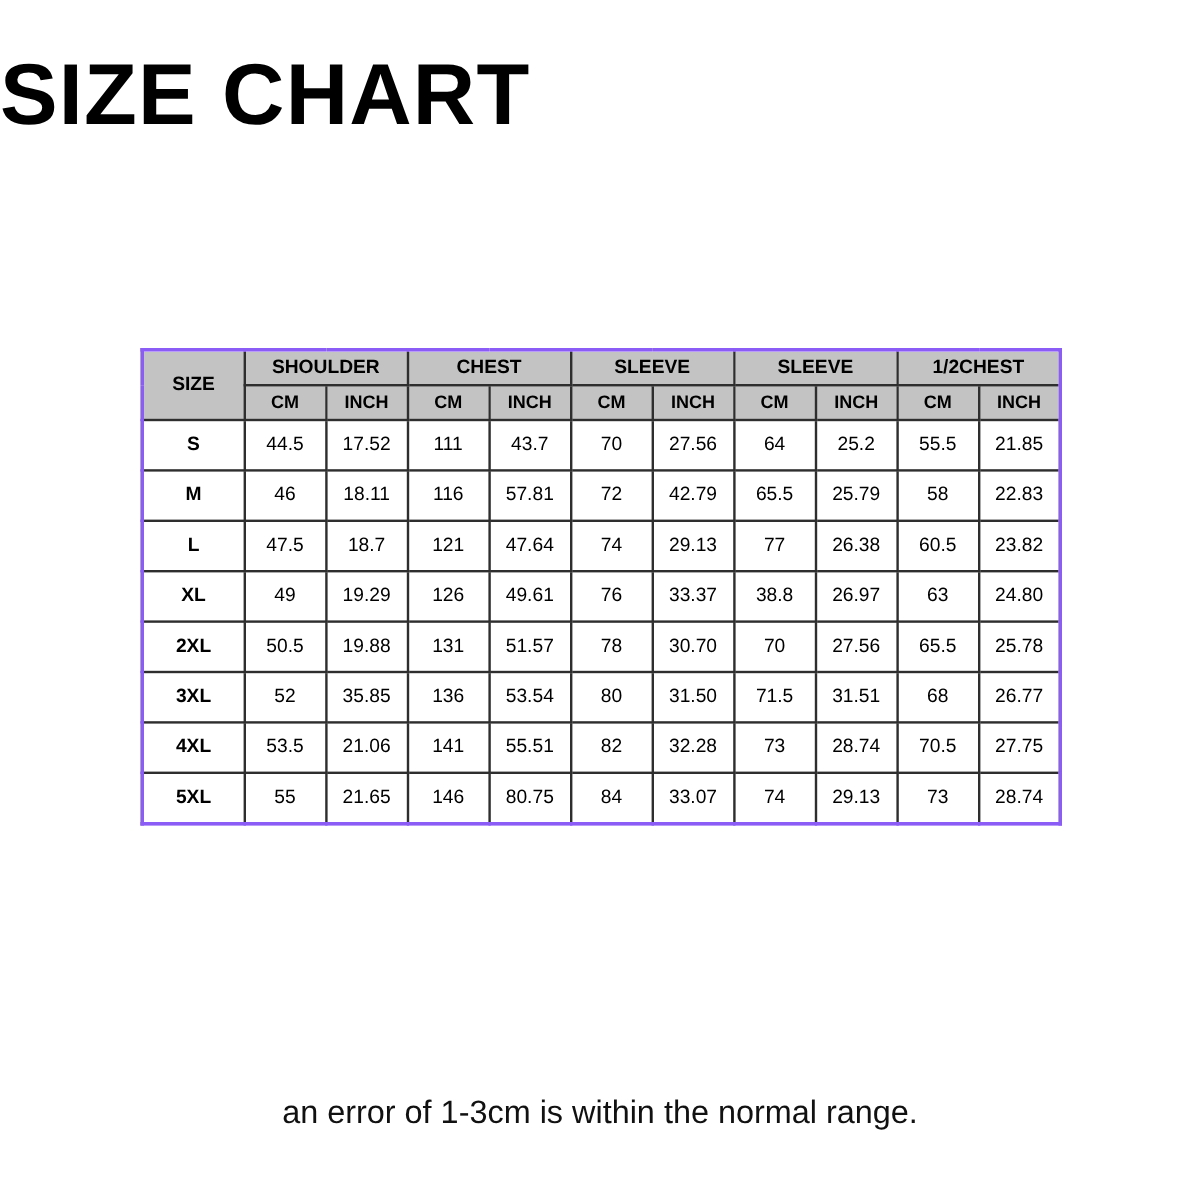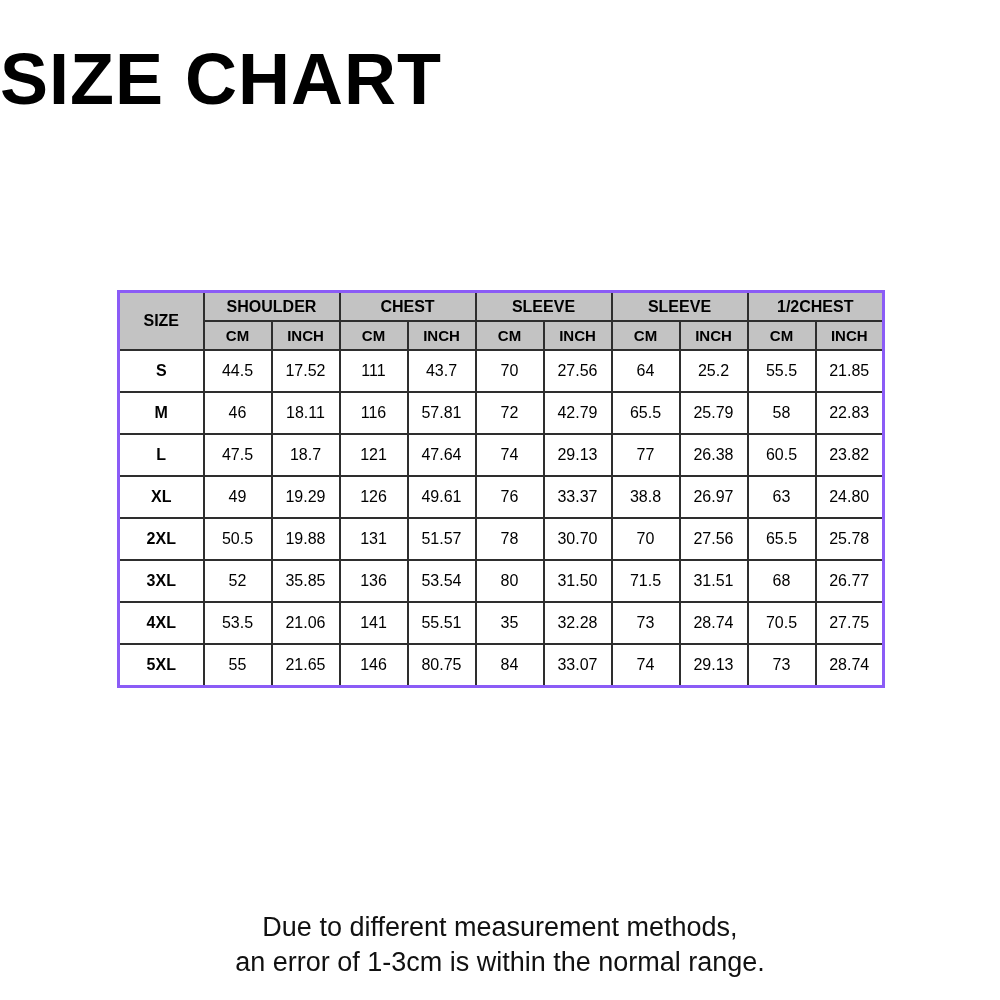--- a/index.html
+++ b/index.html
@@ -203,21 +203,21 @@
             <td>31.51</td>
             <td>68</td>
             <td>26.77</td>
           </tr>
           <tr>
             <th class="size-label">4XL</th>
             <td>53.5</td>
             <td>21.06</td>
             <td>141</td>
             <td>55.51</td>
-            <td>35</td>
+            <td>82</td>
             <td>32.28</td>
             <td>73</td>
             <td>28.74</td>
             <td>70.5</td>
             <td>27.75</td>
           </tr>
           <tr>
             <th class="size-label">5XL</th>
             <td>55</td>
             <td>21.65</td>
@@ -228,17 +228,16 @@
             <td>74</td>
             <td>29.13</td>
             <td>73</td>
             <td>28.74</td>
           </tr>
         </tbody>
     </table>
   </div>
 
   <div class="footer-note">
-    <div>Due to different measurement methods,</div>
     <div>an error of 1-3cm is within the normal range.</div>
   </div>
 
 </div>
 
 </body></html>

